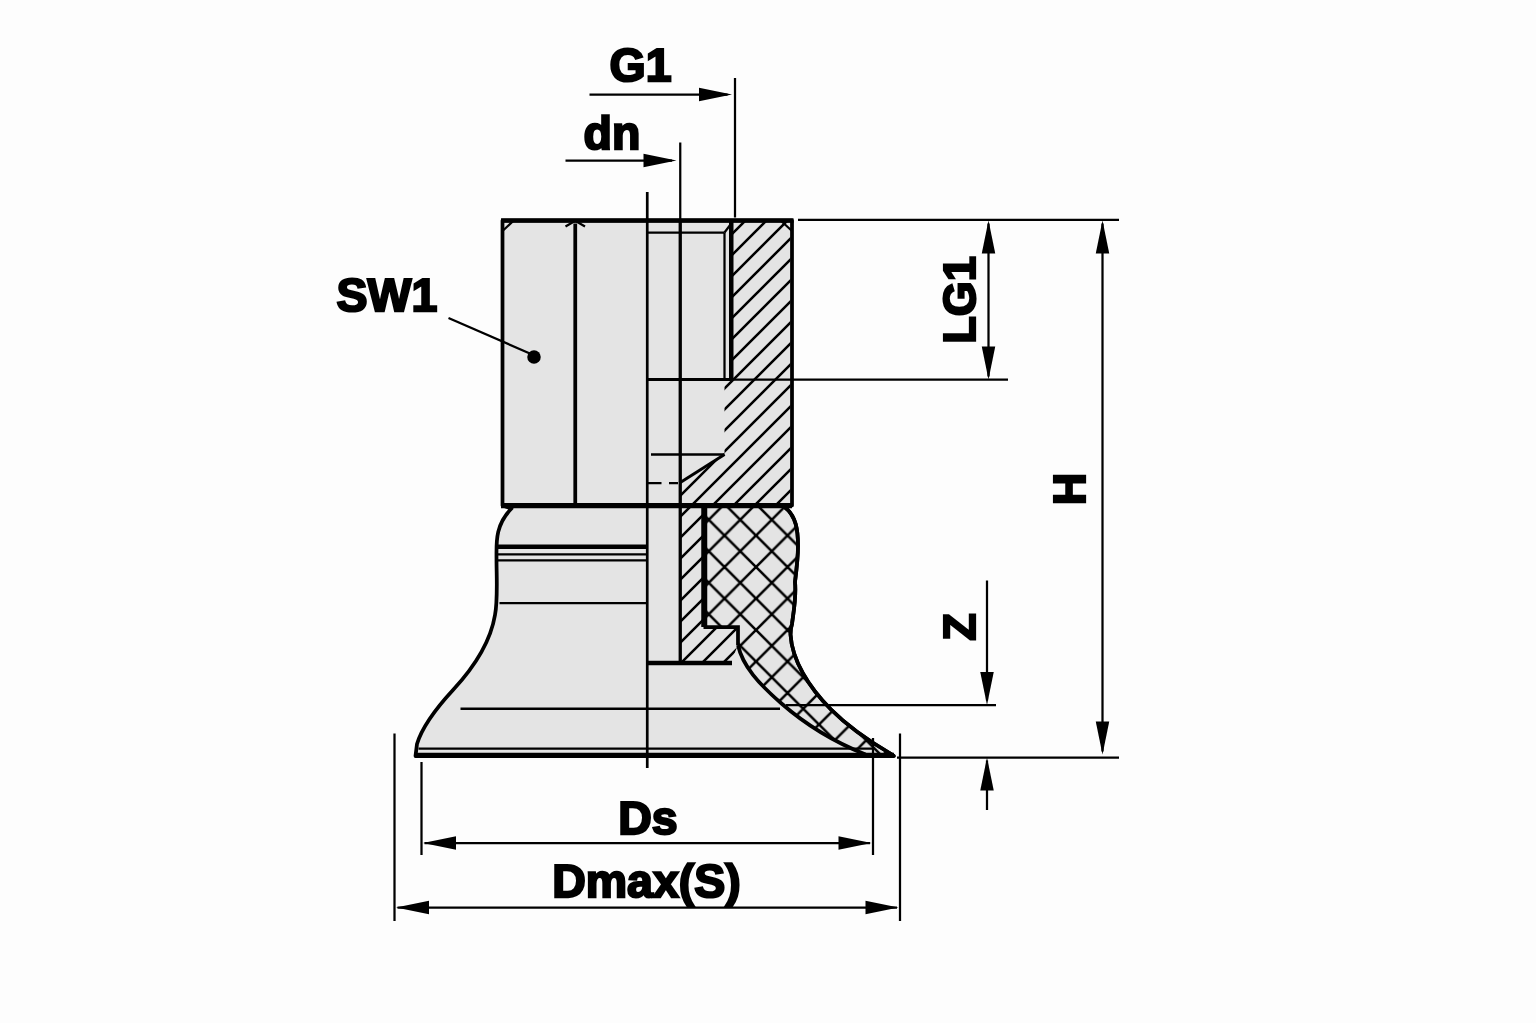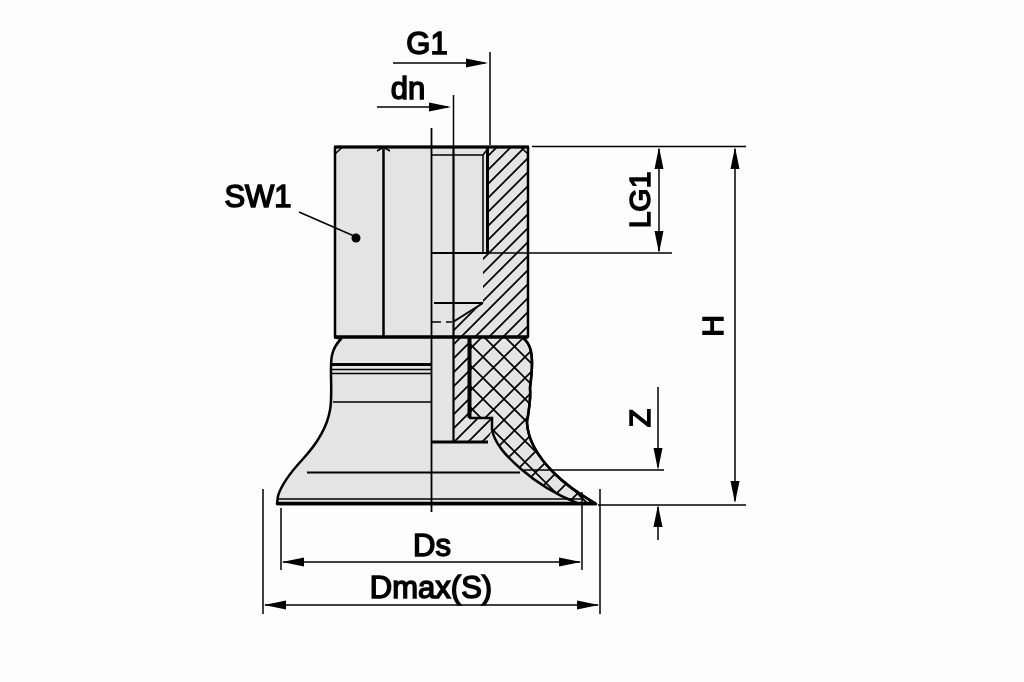--- a/index.html
+++ b/index.html
@@ -7,20 +7,21 @@
     padding: 0;
     background: #ffffff;
   }
   .stage {
     position: relative;
     width: 1024px;
     height: 682px;
     background: #fdfdfd;
     overflow: hidden;
     font-family: "Liberation Sans", sans-serif;
+    font-weight: bold;
   }
   svg { display: block; }
   text {
     font-family: "Liberation Sans", sans-serif;
     fill: #000000;
   }
   .dim-label   { font-size: 31px; }
   .dim-label-sm{ font-size: 30px; }
 </style>
 </head>

